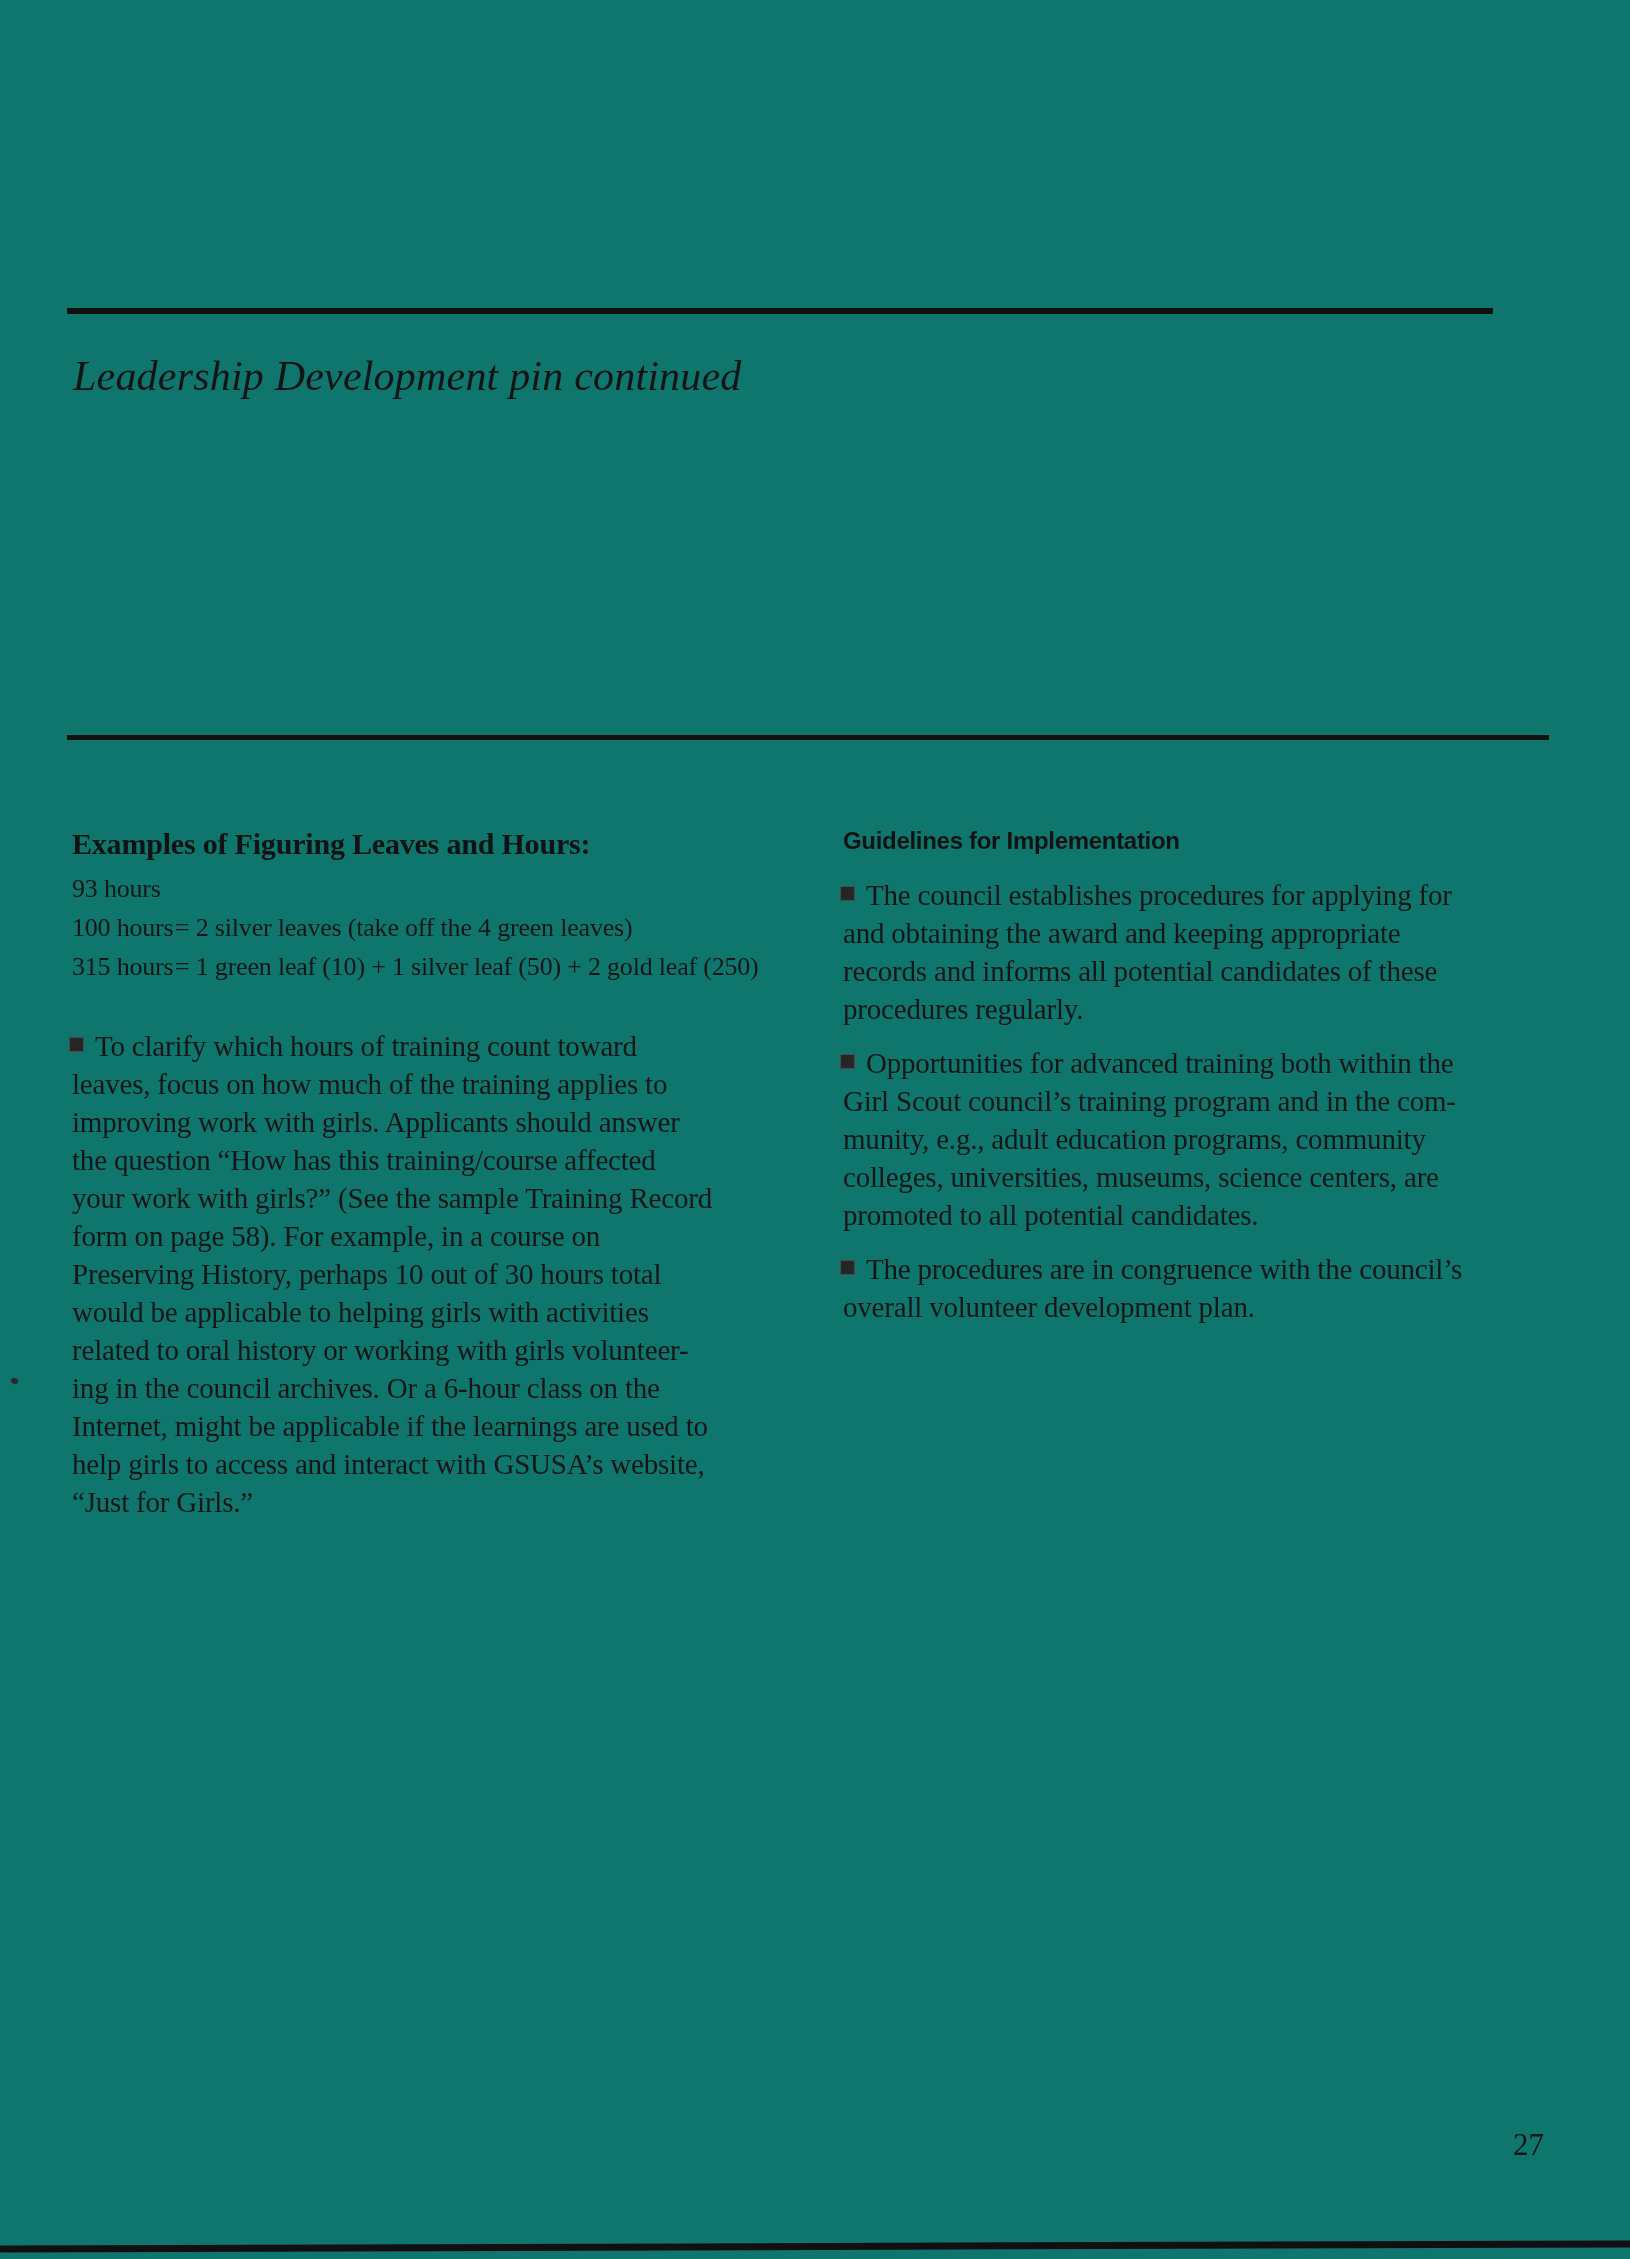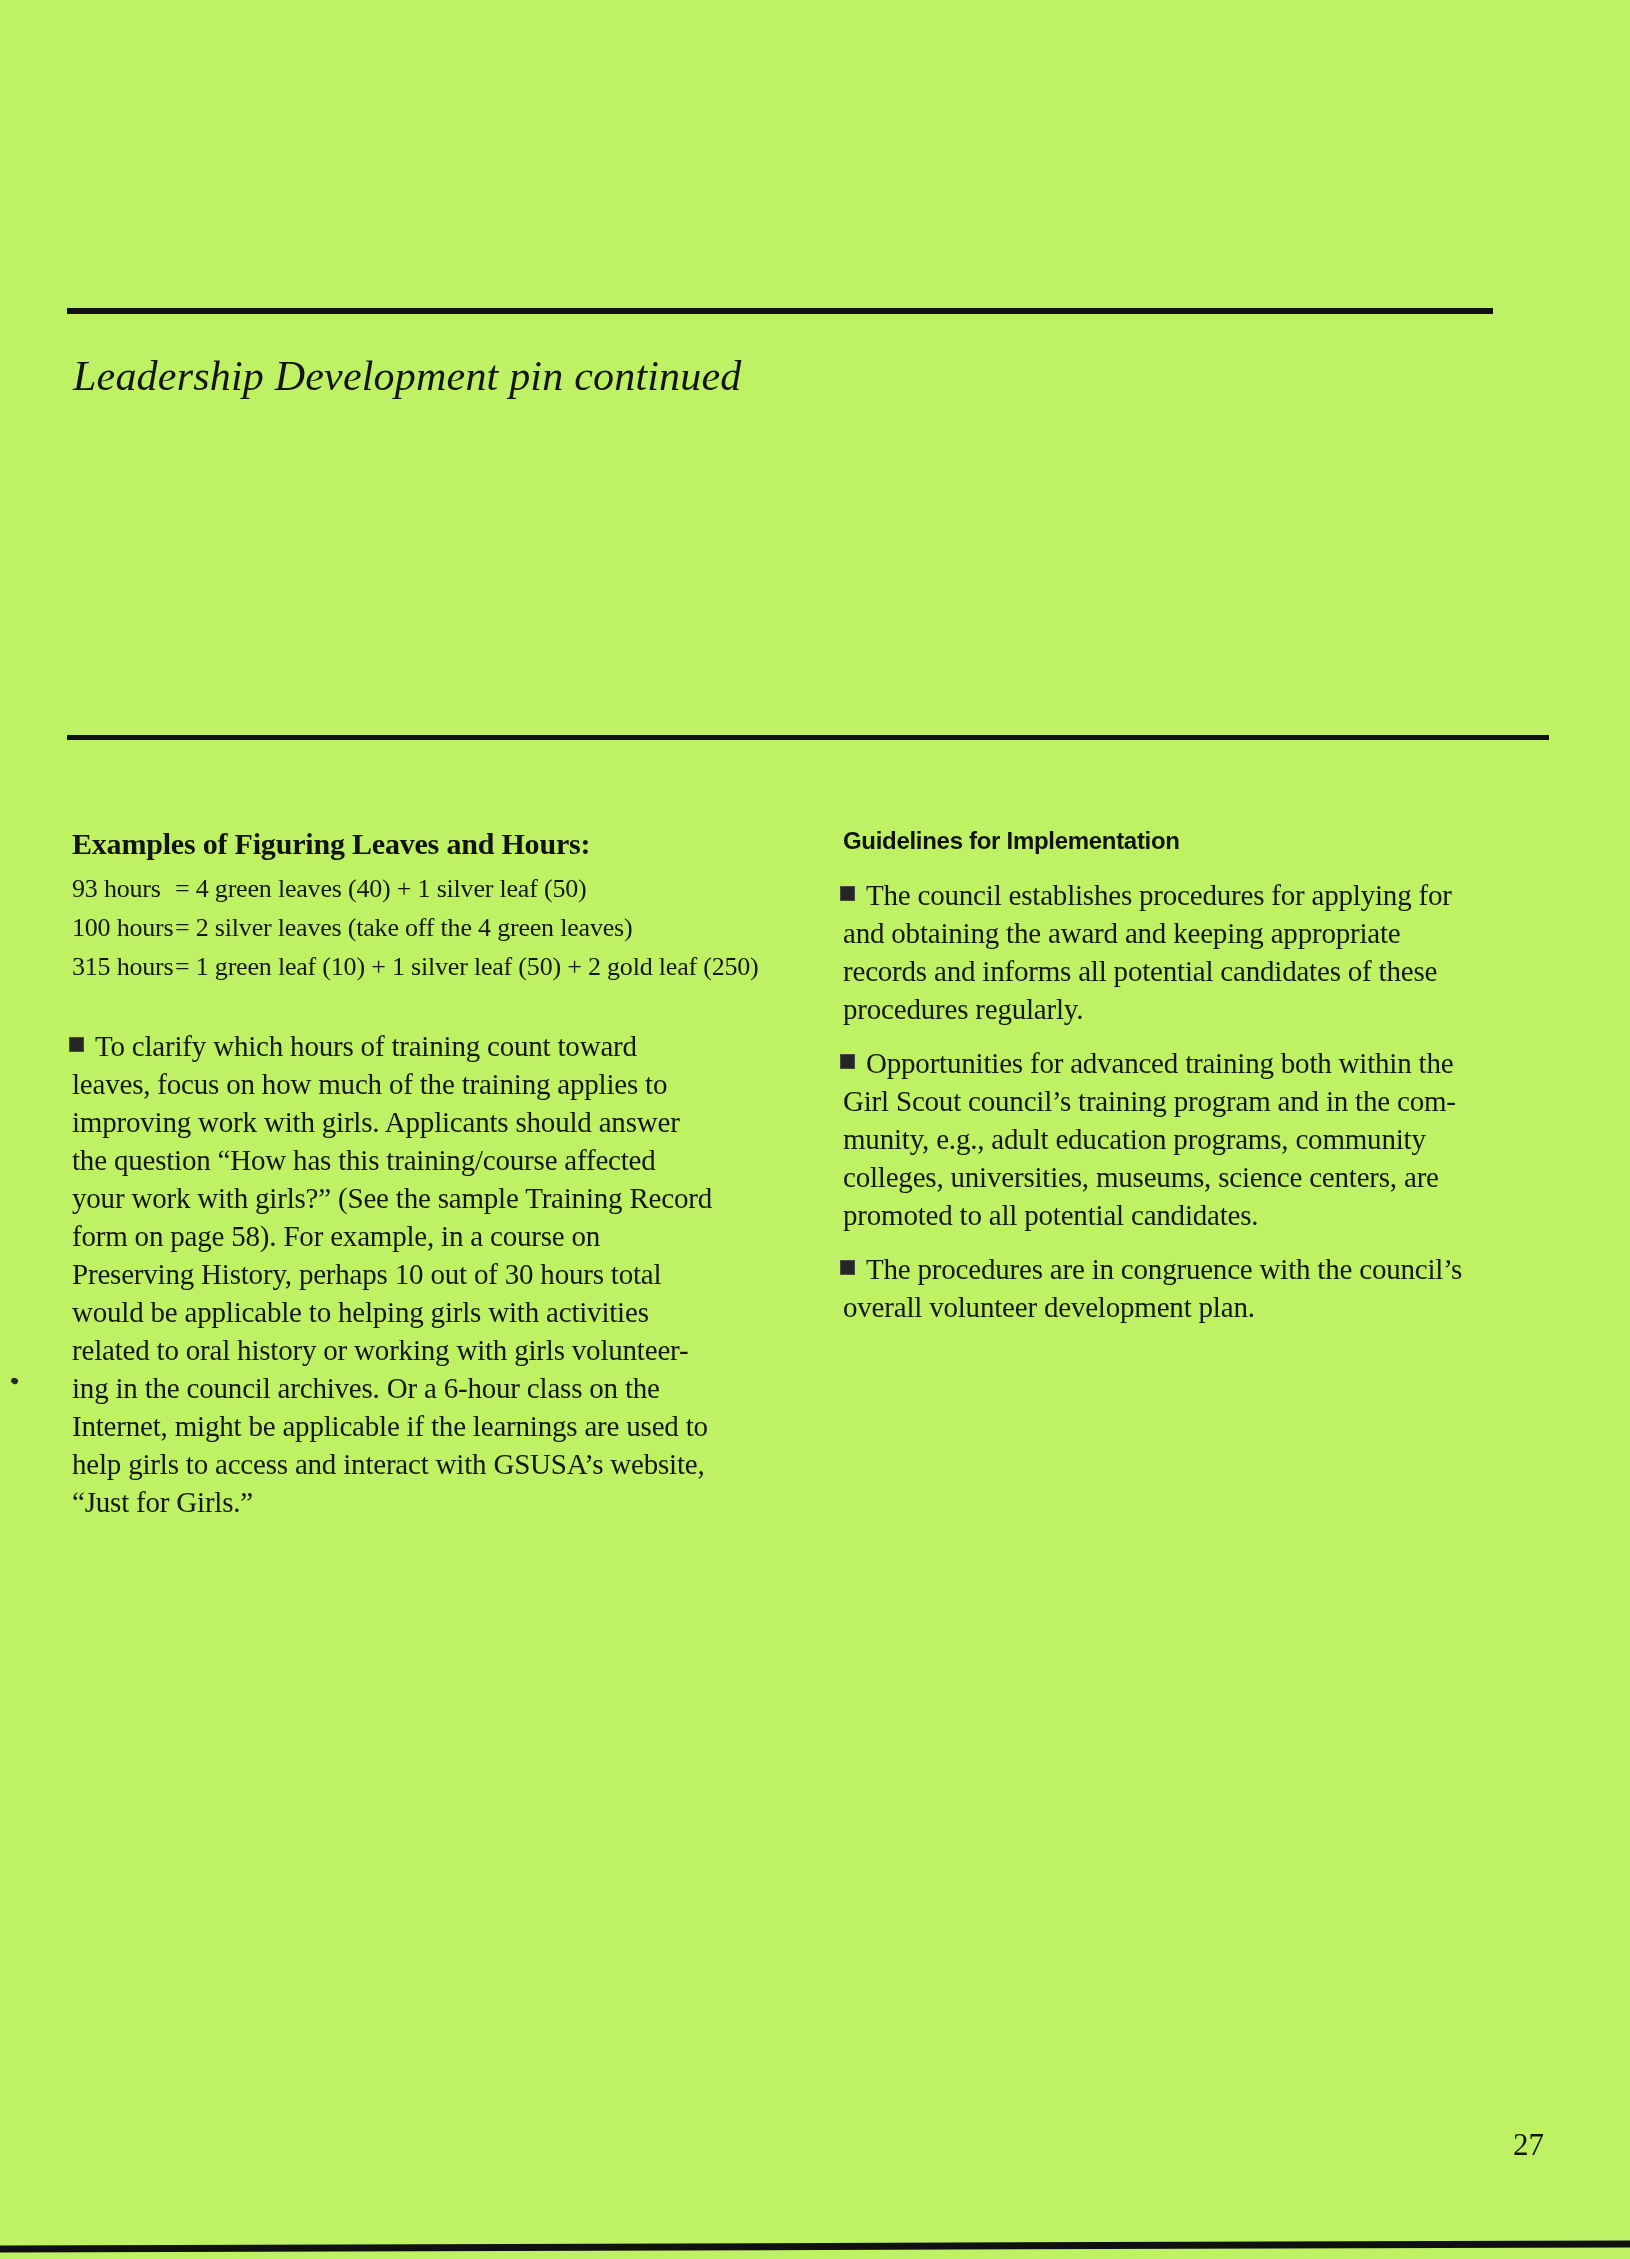--- a/index.html
+++ b/index.html
@@ -4,21 +4,21 @@
 <style>
   html, body {
     margin: 0;
     padding: 0;
     background: #e8e8e8;
   }
   .page {
     position: relative;
     width: 1631px;
     height: 2259px;
-    background: #bef264;
+    background: #0f766e;
     overflow: hidden;
     color: #161616;
     font-family: "Liberation Serif", serif;
   }
   .rule {
     position: absolute;
     background: #101010;
   }
   .rule-top    { left: 67px;  top: 308px;  width: 1426px; height: 6px; }
   .rule-mid    { left: 67px;  top: 735px;  width: 1482px; height: 5px; }
@@ -132,21 +132,20 @@
   <h1 class="page-header">Leadership Development pin continued</h1>
 
   <div class="rule rule-mid"></div>
 
   <section class="col col-left">
     <h2 class="left-heading">Examples of Figuring Leaves and Hours:</h2>
 
     <div class="examples">
       <div class="ex-row">
         <span class="hrs">93 hours</span>
-        <span class="calc">= 4 green leaves (40) + 1 silver leaf (50)</span>
       </div>
       <div class="ex-row">
         <span class="hrs">100 hours</span>
         <span class="calc">= 2 silver leaves (take off the 4 green leaves)</span>
       </div>
       <div class="ex-row">
         <span class="hrs">315 hours</span>
         <span class="calc">= 1 green leaf (10) + 1 silver leaf (50) + 2 gold leaf (250)</span>
       </div>
     </div>

